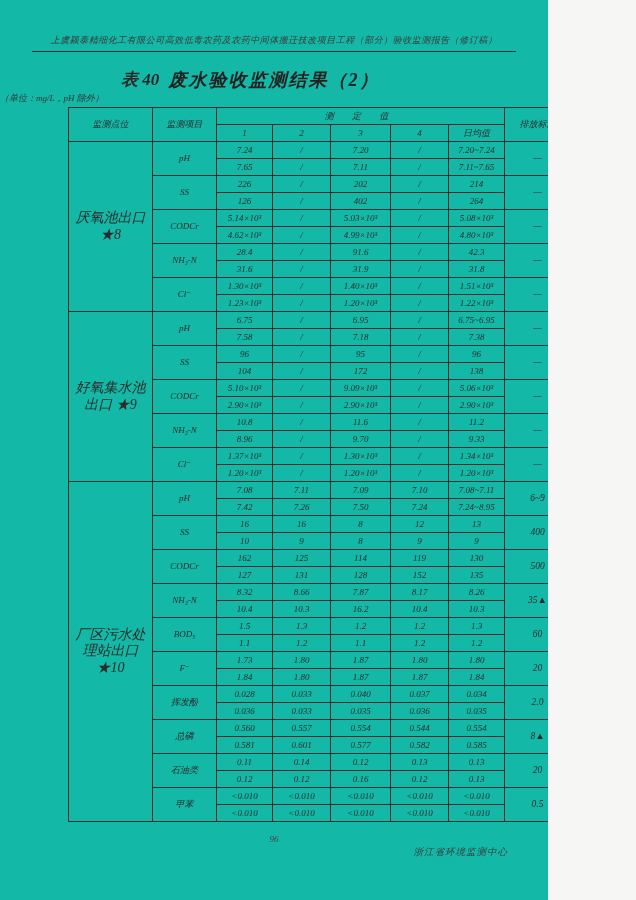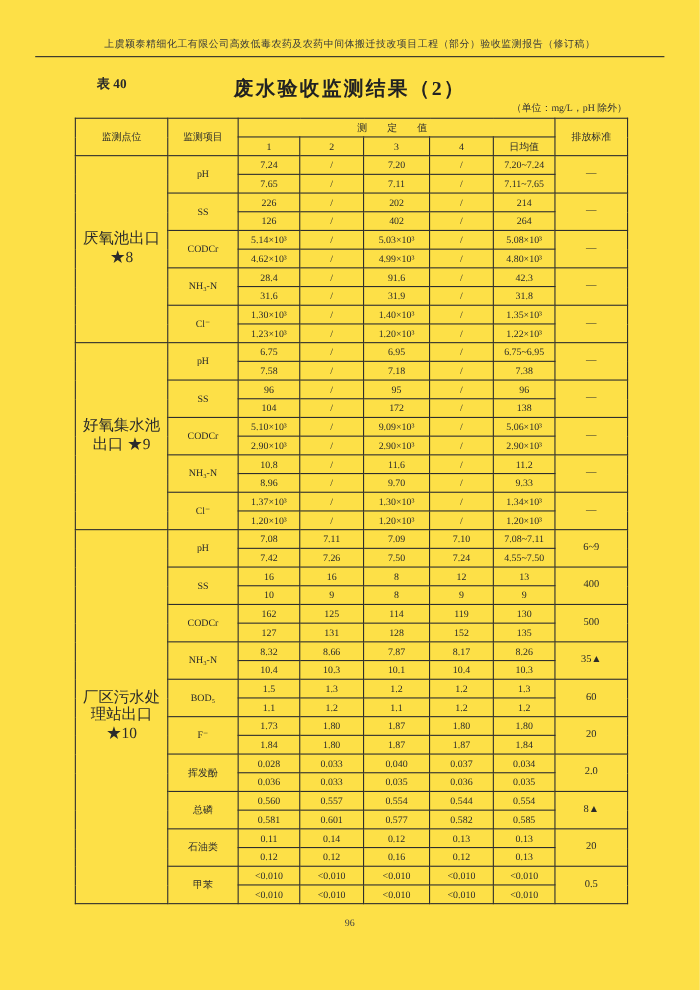--- a/index.html
+++ b/index.html
@@ -4,50 +4,50 @@
 <style>
   html,body{margin:0;padding:0;}
   body{
     width:636px;height:900px;
     background:#f6f6f4;
     font-family:"Liberation Serif","DejaVu Serif",serif;
     color:#262626;
   }
   .page{
     position:relative;
-    width:636px;height:900px;
-    background:#fde047;
+    width:548px;height:900px;
+    background:#14b8a6;
     overflow:hidden;
+    font-style:italic;
   }
   .doc-header{
     margin:34px 32px 0 32px;
     text-align:center;
     font-size:9px;
     letter-spacing:.5px;
     color:#3a3a3a;
     border-bottom:1.6px solid #2b2b2b;
     padding-bottom:4px;
     white-space:nowrap;
   }
   .title-row{
     position:relative;
     margin-top:16px;
     height:18px;
   }
   .table-label{
-    position:absolute;left:88px;top:0;
-    font-size:12px;font-weight:bold;color:#2a2a2a;
+    position:absolute;left:121px;top:0;
+    font-size:17px;font-weight:bold;color:#2a2a2a;
   }
   .page-title{
     text-align:center;
     font-size:18px;font-weight:bold;
     letter-spacing:2px;color:#222;
   }
   .unit-note{
-    text-align:right;
     margin:6px 66px 2px 0;
     font-size:9px;color:#333;
   }
   table.results{
     border-collapse:collapse;
     margin:2px auto 0 68px;
     table-layout:fixed;
     width:502px;
     font-size:9px;
     color:#2b2b2b;
@@ -186,21 +186,21 @@
           <td class="val-cell">31.9</td>
           <td class="val-cell">/</td>
           <td class="val-cell">31.8</td>
         </tr>
         <tr>
           <td class="item-cell" rowspan="2">Cl⁻</td>
           <td class="val-cell">1.30×10³</td>
           <td class="val-cell">/</td>
           <td class="val-cell">1.40×10³</td>
           <td class="val-cell">/</td>
-          <td class="val-cell">1.35×10³</td>
+          <td class="val-cell">1.51×10³</td>
           <td class="std-cell" rowspan="2">—</td>
         </tr>
         <tr>
           <td class="val-cell">1.23×10³</td>
           <td class="val-cell">/</td>
           <td class="val-cell">1.20×10³</td>
           <td class="val-cell">/</td>
           <td class="val-cell">1.22×10³</td>
         </tr>
         <tr class="sec-start">
@@ -292,21 +292,21 @@
           <td class="val-cell">7.09</td>
           <td class="val-cell">7.10</td>
           <td class="val-cell">7.08~7.11</td>
           <td class="std-cell" rowspan="2">6~9</td>
         </tr>
         <tr>
           <td class="val-cell">7.42</td>
           <td class="val-cell">7.26</td>
           <td class="val-cell">7.50</td>
           <td class="val-cell">7.24</td>
-          <td class="val-cell">4.55~7.50</td>
+          <td class="val-cell">7.24~8.95</td>
         </tr>
         <tr>
           <td class="item-cell" rowspan="2">SS</td>
           <td class="val-cell">16</td>
           <td class="val-cell">16</td>
           <td class="val-cell">8</td>
           <td class="val-cell">12</td>
           <td class="val-cell">13</td>
           <td class="std-cell" rowspan="2">400</td>
         </tr>
@@ -338,21 +338,21 @@
           <td class="val-cell">8.32</td>
           <td class="val-cell">8.66</td>
           <td class="val-cell">7.87</td>
           <td class="val-cell">8.17</td>
           <td class="val-cell">8.26</td>
           <td class="std-cell" rowspan="2">35▲</td>
         </tr>
         <tr>
           <td class="val-cell">10.4</td>
           <td class="val-cell">10.3</td>
-          <td class="val-cell">10.1</td>
+          <td class="val-cell">16.2</td>
           <td class="val-cell">10.4</td>
           <td class="val-cell">10.3</td>
         </tr>
         <tr>
           <td class="item-cell" rowspan="2">BOD₅</td>
           <td class="val-cell">1.5</td>
           <td class="val-cell">1.3</td>
           <td class="val-cell">1.2</td>
           <td class="val-cell">1.2</td>
           <td class="val-cell">1.3</td>
@@ -443,14 +443,15 @@
           <td class="val-cell">&lt;0.010</td>
           <td class="val-cell">&lt;0.010</td>
           <td class="val-cell">&lt;0.010</td>
           <td class="val-cell">&lt;0.010</td>
         </tr>
       </tbody>
   </table>
 
   <div class="footer-page">96</div>
 
+  <div class="footer-right">浙江省环境监测中心</div>
 
 </div>
 
 </body></html>

